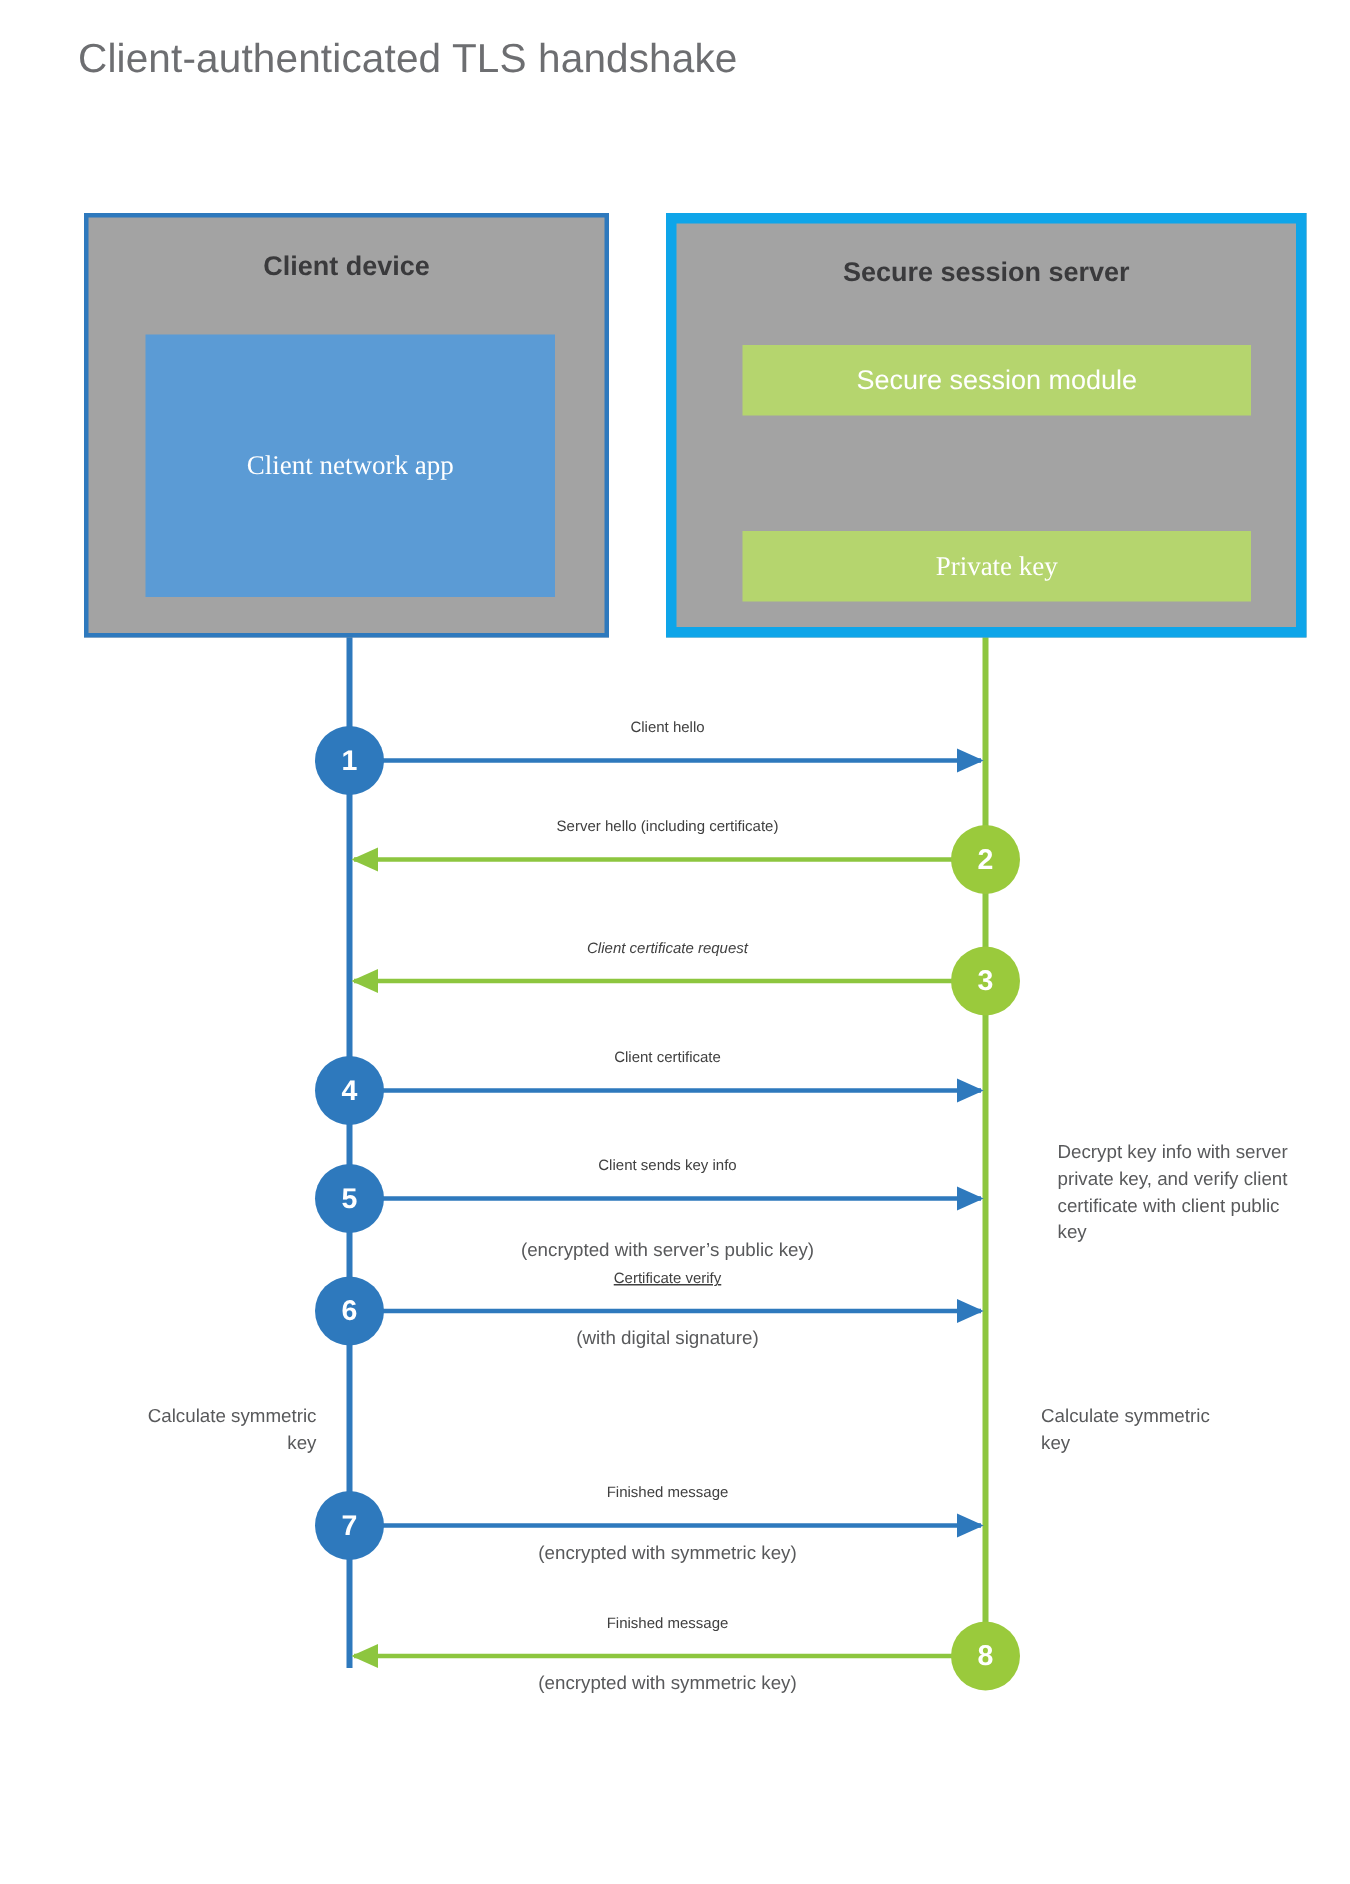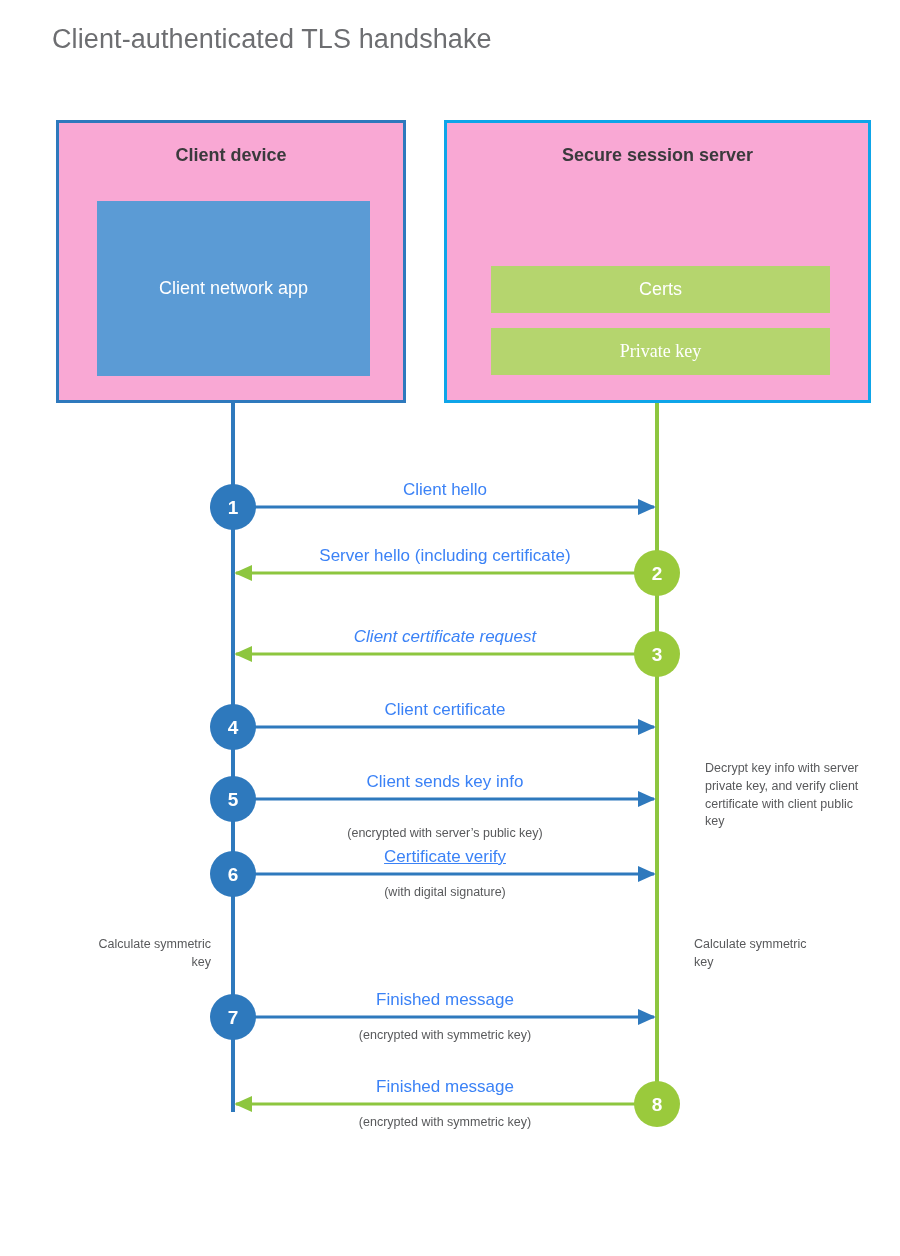--- a/index.html
+++ b/index.html
@@ -28,32 +28,33 @@
     font-size: 27px;
     font-weight: 300;
     letter-spacing: 0.1px;
     color: #6D6E71;
     white-space: nowrap;
   }
 
   
   .party-box {
     position: absolute;
-    background: #f9a8d4;
+    background: #a3a3a3;
     box-sizing: border-box;
+    margin-top: 22px;
   }
   .party-box.client {
     left: 40px; top: 120px;
     width: 350px; height: 283px;
     border: 3px solid #2E79BD;
   }
   .party-box.server {
     left: 428px; top: 120px;
     width: 427px; height: 283px;
-    border: 3px solid #0ea5e9;
+    border: 7px solid #0ea5e9;
   }
   .party-title {
     position: absolute;
     left: 0; right: 0;
     top: 22px;
     text-align: center;
     font-size: 18px;
     font-weight: bold;
     color: #3A3A3C;
   }
@@ -64,20 +65,21 @@
     width: 273px;
     height: 175px;
     background: #5B9BD5;
     color: #ffffff;
     font-size: 18px;
     display: flex;
     align-items: center;
     justify-content: center;
     text-align: center;
     line-height: 1.3;
+    font-family: Liberation Serif, serif;
   }
   .server-bar {
     position: absolute;
     left: 44px;
     width: 339px;
     height: 47px;
     background: #B5D56E;
     color: #ffffff;
     font-size: 18px;
     display: flex;
@@ -86,22 +88,22 @@
     text-align: center;
   }
   .server-bar.b0 { top: 81px; }
   .server-bar.b1 { top: 143px; }
   .server-bar.b2 { top: 205px; font-family: Liberation Serif, serif; }
 
   
   .msg-label {
     position: absolute;
     text-align: center;
-    font-size: 17px;
-    color: #3b82f6;
+    font-size: 10px;
+    color: #404040;
     white-space: nowrap;
     transform: translateX(-50%);
   }
   .msg-sub {
     position: absolute;
     text-align: center;
     font-size: 12.5px;
     color: #58595B;
     white-space: nowrap;
     transform: translateX(-50%);
@@ -163,21 +165,21 @@
       </g>
   </svg>
 
   <div class="party-box client">
     <div class="party-title">Client device</div>
     <div class="client-app">Client network app</div>
   </div>
 
   <div class="party-box server">
     <div class="party-title">Secure session server</div>
-    <div class="server-bar b1">Certs</div>
+    <div class="server-bar b0">Secure session module</div>
     <div class="server-bar b2">Private key</div>
   </div>
 
   <div class="side-note right" style="left:663px; top:760px; width:165px;margin-left:26px;">Decrypt key info with server private key, and verify client certificate with client public key</div>
   <div class="side-note left" style="left:75px; top:936px; width:120px;">Calculate symmetric key</div>
   <div class="side-note right" style="left:678px; top:936px; width:120px;">Calculate symmetric key</div>
 
   <div id="steps-layer">
       <div class="step-num blue" style="left: 217px; top: 507px;">1</div>
       <div class="msg-label" style="left: 429px; top: 480px;">Client hello</div>

